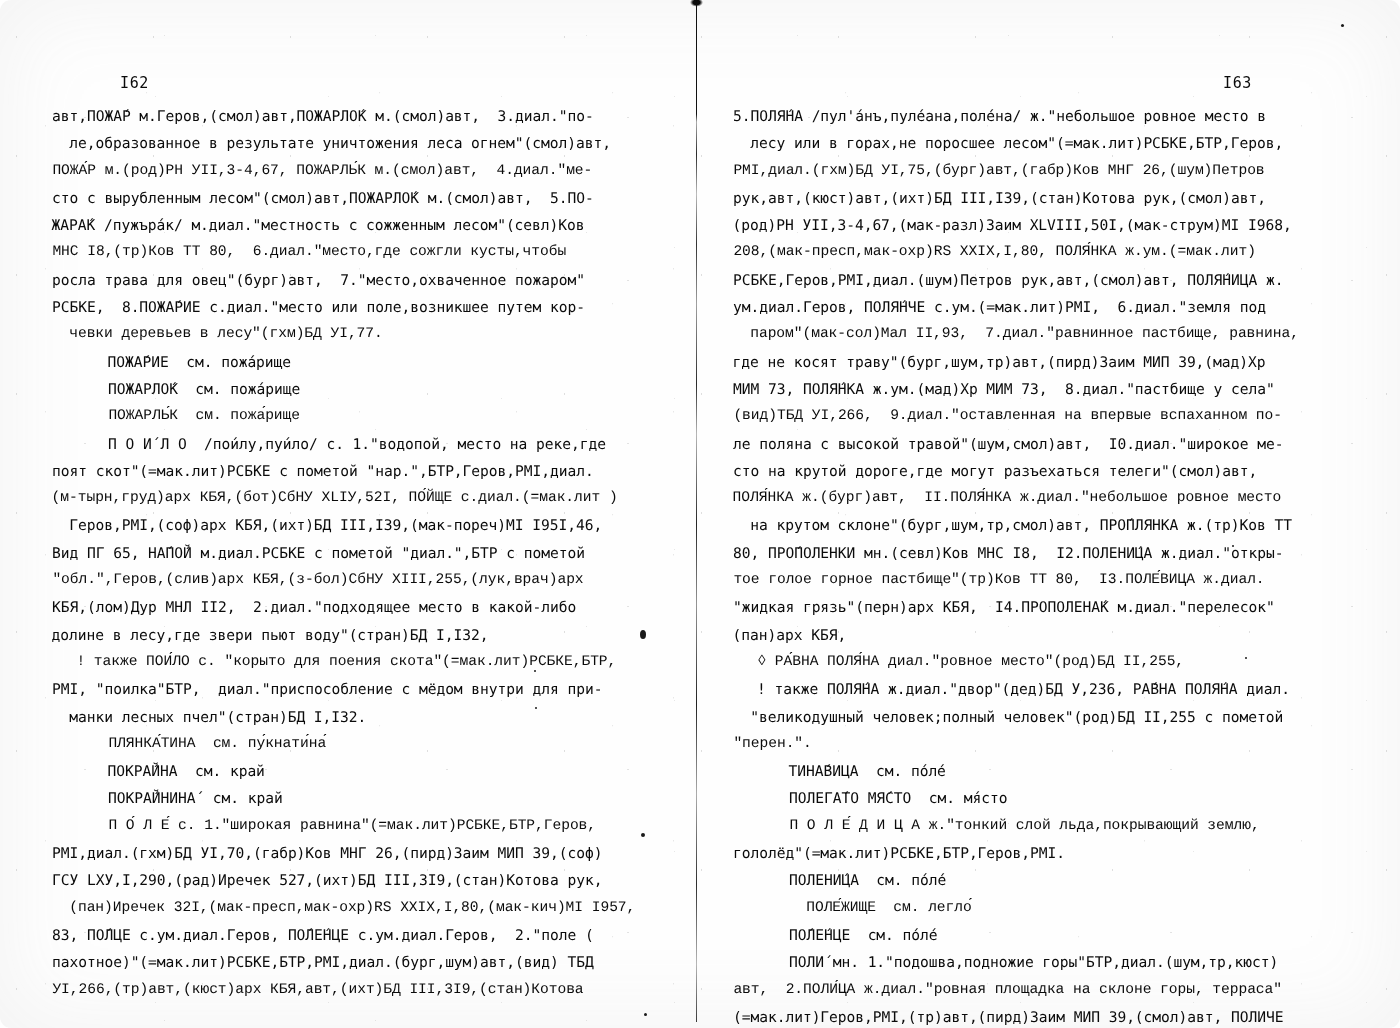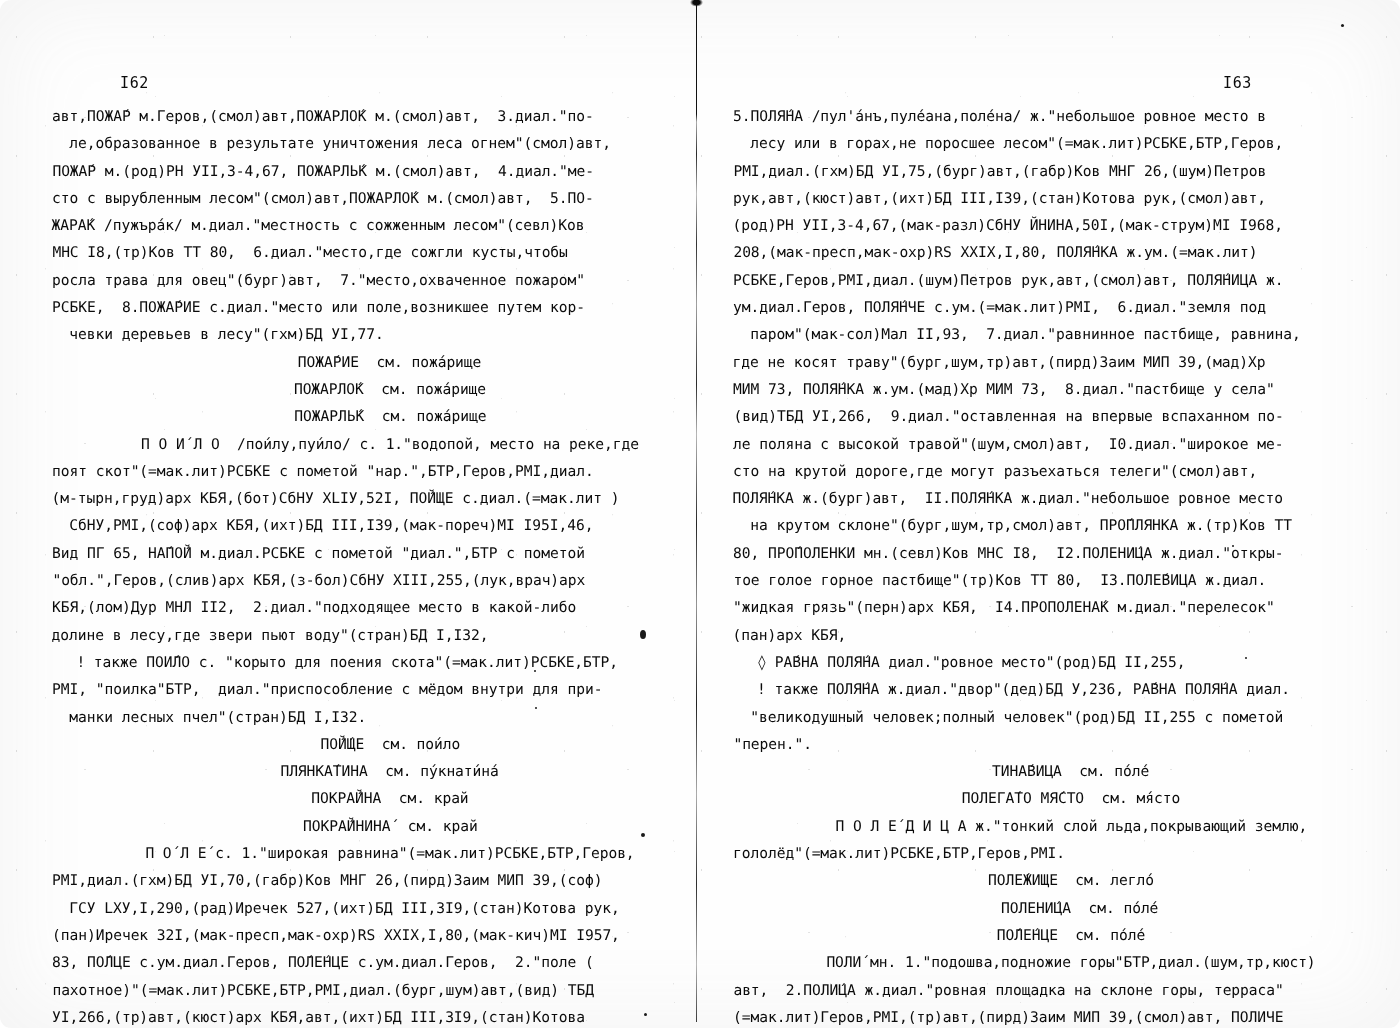--- a/index.html
+++ b/index.html
@@ -119,25 +119,25 @@
   .ln {
     display: block;
     font-size: 14.6px;
     line-height: 27.3px;
     white-space: pre;
     letter-spacing: -0.05px;
     text-rendering: geometricPrecision;
   }
 
   
-  .ln.ind  { text-indent: 56px; text-align: center; }
+  .ln.ind  { text-indent: 56px; }
   .ln.ind2 { text-indent: 24px; }
 
   
-  .ln:nth-child(3n)   { transform: translateX(0.4px); }
+  .ln:nth-child(3n)   { transform: translateX(0.4px); font-family: Liberation Mono, monospace; }
   .ln:nth-child(5n)   { transform: translateX(-0.4px); }
   .ln:nth-child(7n+2) { transform: translateX(0.25px); margin-left: 17px; }
 </style>
 </head>
 <body>
 
 <div class="page-scan">
 
   <div class="column column-left">
     <div class="folio">I62</div>
@@ -150,29 +150,28 @@
         <span class="ln">МНС I8,(тр)Ков ТТ 80,  6.диал."место,где сожгли кусты,чтобы</span>
         <span class="ln">росла трава для овец"(бург)авт,  7."место,охваченное пожаром"</span>
         <span class="ln">РСБКЕ,  8.ПОЖА́РИЕ с.диал."место или поле,возникшее путем кор-</span>
         <span class="ln">чевки деревьев в лесу"(гхм)БД УI,77.</span>
         <span class="ln ind">ПОЖА́РИЕ  см. пожа́рище</span>
         <span class="ln ind">ПОЖАРЛО́К  см. пожа́рище</span>
         <span class="ln ind">ПОЖАРЛЬ́К  см. пожа́рище</span>
         <span class="ln ind">П О И́ Л О  /пои́лу,пуи́ло/ с. 1."водопой, место на реке,где</span>
         <span class="ln">поят скот"(=мак.лит)РСБКЕ с пометой "нар.",БТР,Геров,РМI,диал.</span>
         <span class="ln">(м-тырн,груд)арх КБЯ,(бот)СбНУ ХLIУ,52I, ПО́ЙЩЕ с.диал.(=мак.лит )</span>
-        <span class="ln">СбНУ,РМI,(соф)арх КБЯ,(ихт)БД III,I39,(мак-пореч)МI I95I,46,</span>
+        <span class="ln">Геров,РМI,(соф)арх КБЯ,(ихт)БД III,I39,(мак-пореч)МI I95I,46,</span>
         <span class="ln">Вид ПГ 65, НА́ПО́Й м.диал.РСБКЕ с пометой "диал.",БТР с пометой</span>
         <span class="ln">"обл.",Геров,(слив)арх КБЯ,(з-бол)СбНУ ХIII,255,(лук,врач)арх</span>
         <span class="ln">КБЯ,(лом)Дур МНЛ II2,  2.диал."подходящее место в какой-либо</span>
         <span class="ln">долине в лесу,где звери пьют воду"(стран)БД I,I32,</span>
         <span class="ln ind2">! также ПОИ́ЛО с. "корыто для поения скота"(=мак.лит)РСБКЕ,БТР,</span>
         <span class="ln">РМI, "поилка"БТР,  диал."приспособление с мёдом внутри для при-</span>
         <span class="ln">манки лесных пчел"(стран)БД I,I32.</span>
-        <span class="ln ind">ПО́Й́ЩЕ  см. пои́ло</span>
         <span class="ln ind">ПЛЯНКА́ТИНА  см. пу́кнати́на́</span>
         <span class="ln ind">ПОКРА́ЙНА  см. край</span>
         <span class="ln ind">ПОКРА́ЙНИНА́  см. край</span>
         <span class="ln ind">П О́ Л Е́ с. 1."широкая равнина"(=мак.лит)РСБКЕ,БТР,Геров,</span>
         <span class="ln">РМI,диал.(гхм)БД УI,70,(габр)Ков МНГ 26,(пирд)Заим МИП 39,(соф)</span>
         <span class="ln">ГСУ LХУ,I,290,(рад)Иречек 527,(ихт)БД III,3I9,(стан)Котова рук,</span>
         <span class="ln">(пан)Иречек 32I,(мак-пресп,мак-охр)RS ХХIХ,I,80,(мак-кич)МI I957,</span>
         <span class="ln">83, ПО́ЛЦЕ с.ум.диал.Геров, ПО́ЛЕ́НЦЕ с.ум.диал.Геров,  2."поле (</span>
         <span class="ln">пахотное)"(=мак.лит)РСБКЕ,БТР,РМI,диал.(бург,шум)авт,(вид) ТБД</span>
         <span class="ln">УI,266,(тр)авт,(кюст)арх КБЯ,авт,(ихт)БД III,3I9,(стан)Котова</span>
@@ -193,21 +192,21 @@
   <div class="speck" style="left:1245px; top:657px; width:2px; height:2px;"></div>
   <div class="speck" style="left:1232px; top:545px; width:2px; height:2px;"></div>
 
   <div class="column column-right">
     <div class="folio">I63</div>
     <div class="body-text" id="right-body">
         <span class="ln ">5.ПОЛЯ́НА /пул'а́нъ,пуле́ана,поле́на/ ж."небольшое ровное место в</span>
         <span class="ln">лесу или в горах,не поросшее лесом"(=мак.лит)РСБКЕ,БТР,Геров,</span>
         <span class="ln">РМI,диал.(гхм)БД УI,75,(бург)авт,(габр)Ков МНГ 26,(шум)Петров</span>
         <span class="ln">рук,авт,(кюст)авт,(ихт)БД III,I39,(стан)Котова рук,(смол)авт,</span>
-        <span class="ln">(род)РН УII,3-4,67,(мак-разл)СбНУ ЙНИНА,50I,(мак-струм)МI I968,</span>
+        <span class="ln">(род)РН УII,3-4,67,(мак-разл)Заим ХLVIII,50I,(мак-струм)МI I968,</span>
         <span class="ln">208,(мак-пресп,мак-охр)RS ХХIХ,I,80, ПОЛЯ́НКА ж.ум.(=мак.лит)</span>
         <span class="ln">РСБКЕ,Геров,РМI,диал.(шум)Петров рук,авт,(смол)авт, ПОЛЯ́НИЦА ж.</span>
         <span class="ln">ум.диал.Геров, ПОЛЯ́НЧЕ с.ум.(=мак.лит)РМI,  6.диал."земля под</span>
         <span class="ln">паром"(мак-сол)Мал II,93,  7.диал."равнинное пастбище, равнина,</span>
         <span class="ln">где не косят траву"(бург,шум,тр)авт,(пирд)Заим МИП 39,(мад)Хр</span>
         <span class="ln">МИМ 73, ПОЛЯ́НКА ж.ум.(мад)Хр МИМ 73,  8.диал."пастбище у села"</span>
         <span class="ln">(вид)ТБД УI,266,  9.диал."оставленная на впервые вспаханном по-</span>
         <span class="ln">ле поляна с высокой травой"(шум,смол)авт,  I0.диал."широкое ме-</span>
         <span class="ln">сто на крутой дороге,где могут разъехаться телеги"(смол)авт,</span>
         <span class="ln">ПОЛЯ́НКА ж.(бург)авт,  II.ПОЛЯ́НКА ж.диал."небольшое ровное место</span>
@@ -217,22 +216,22 @@
         <span class="ln">"жидкая грязь"(перн)арх КБЯ,  I4.ПРОПОЛЕНА́К м.диал."перелесок"</span>
         <span class="ln">(пан)арх КБЯ,</span>
         <span class="ln ind2">◊ РА́ВНА ПОЛЯ́НА диал."ровное место"(род)БД II,255,</span>
         <span class="ln ind2">! также ПОЛЯ́НА ж.диал."двор"(дед)БД У,236, РА́ВНА ПОЛЯ́НА диал.</span>
         <span class="ln">"великодушный человек;полный человек"(род)БД II,255 с пометой</span>
         <span class="ln">"перен.".</span>
         <span class="ln ind">ТИНА́ВИЦА  см. по́ле́</span>
         <span class="ln ind">ПОЛЕГА́ТО МЯ́СТО  см. мя́сто</span>
         <span class="ln ind">П О Л Е́ Д И Ц А ж."тонкий слой льда,покрывающий землю,</span>
         <span class="ln">гололёд"(=мак.лит)РСБКЕ,БТР,Геров,РМI.</span>
+        <span class="ln ind">ПОЛЕНИ́ЦА  см. по́ле́</span>
         <span class="ln ind">ПОЛЕ́ЖИЩЕ  см. легло́</span>
-        <span class="ln ind">ПОЛЕНИ́ЦА  см. по́ле́</span>
         <span class="ln ind">ПО́ЛЕ́НЦЕ  см. по́ле́</span>
         <span class="ln ind">ПОЛИ́ мн. 1."подошва,подножие горы"БТР,диал.(шум,тр,кюст)</span>
         <span class="ln">авт,  2.ПОЛИ́ЦА ж.диал."ровная площадка на склоне горы, терраса"</span>
         <span class="ln">(=мак.лит)Геров,РМI,(тр)авт,(пирд)Заим МИП 39,(смол)авт, ПОЛИЧЕ</span>
       </div>
   </div>
 
   <div class="scan-noise"></div>
 </div>
 

